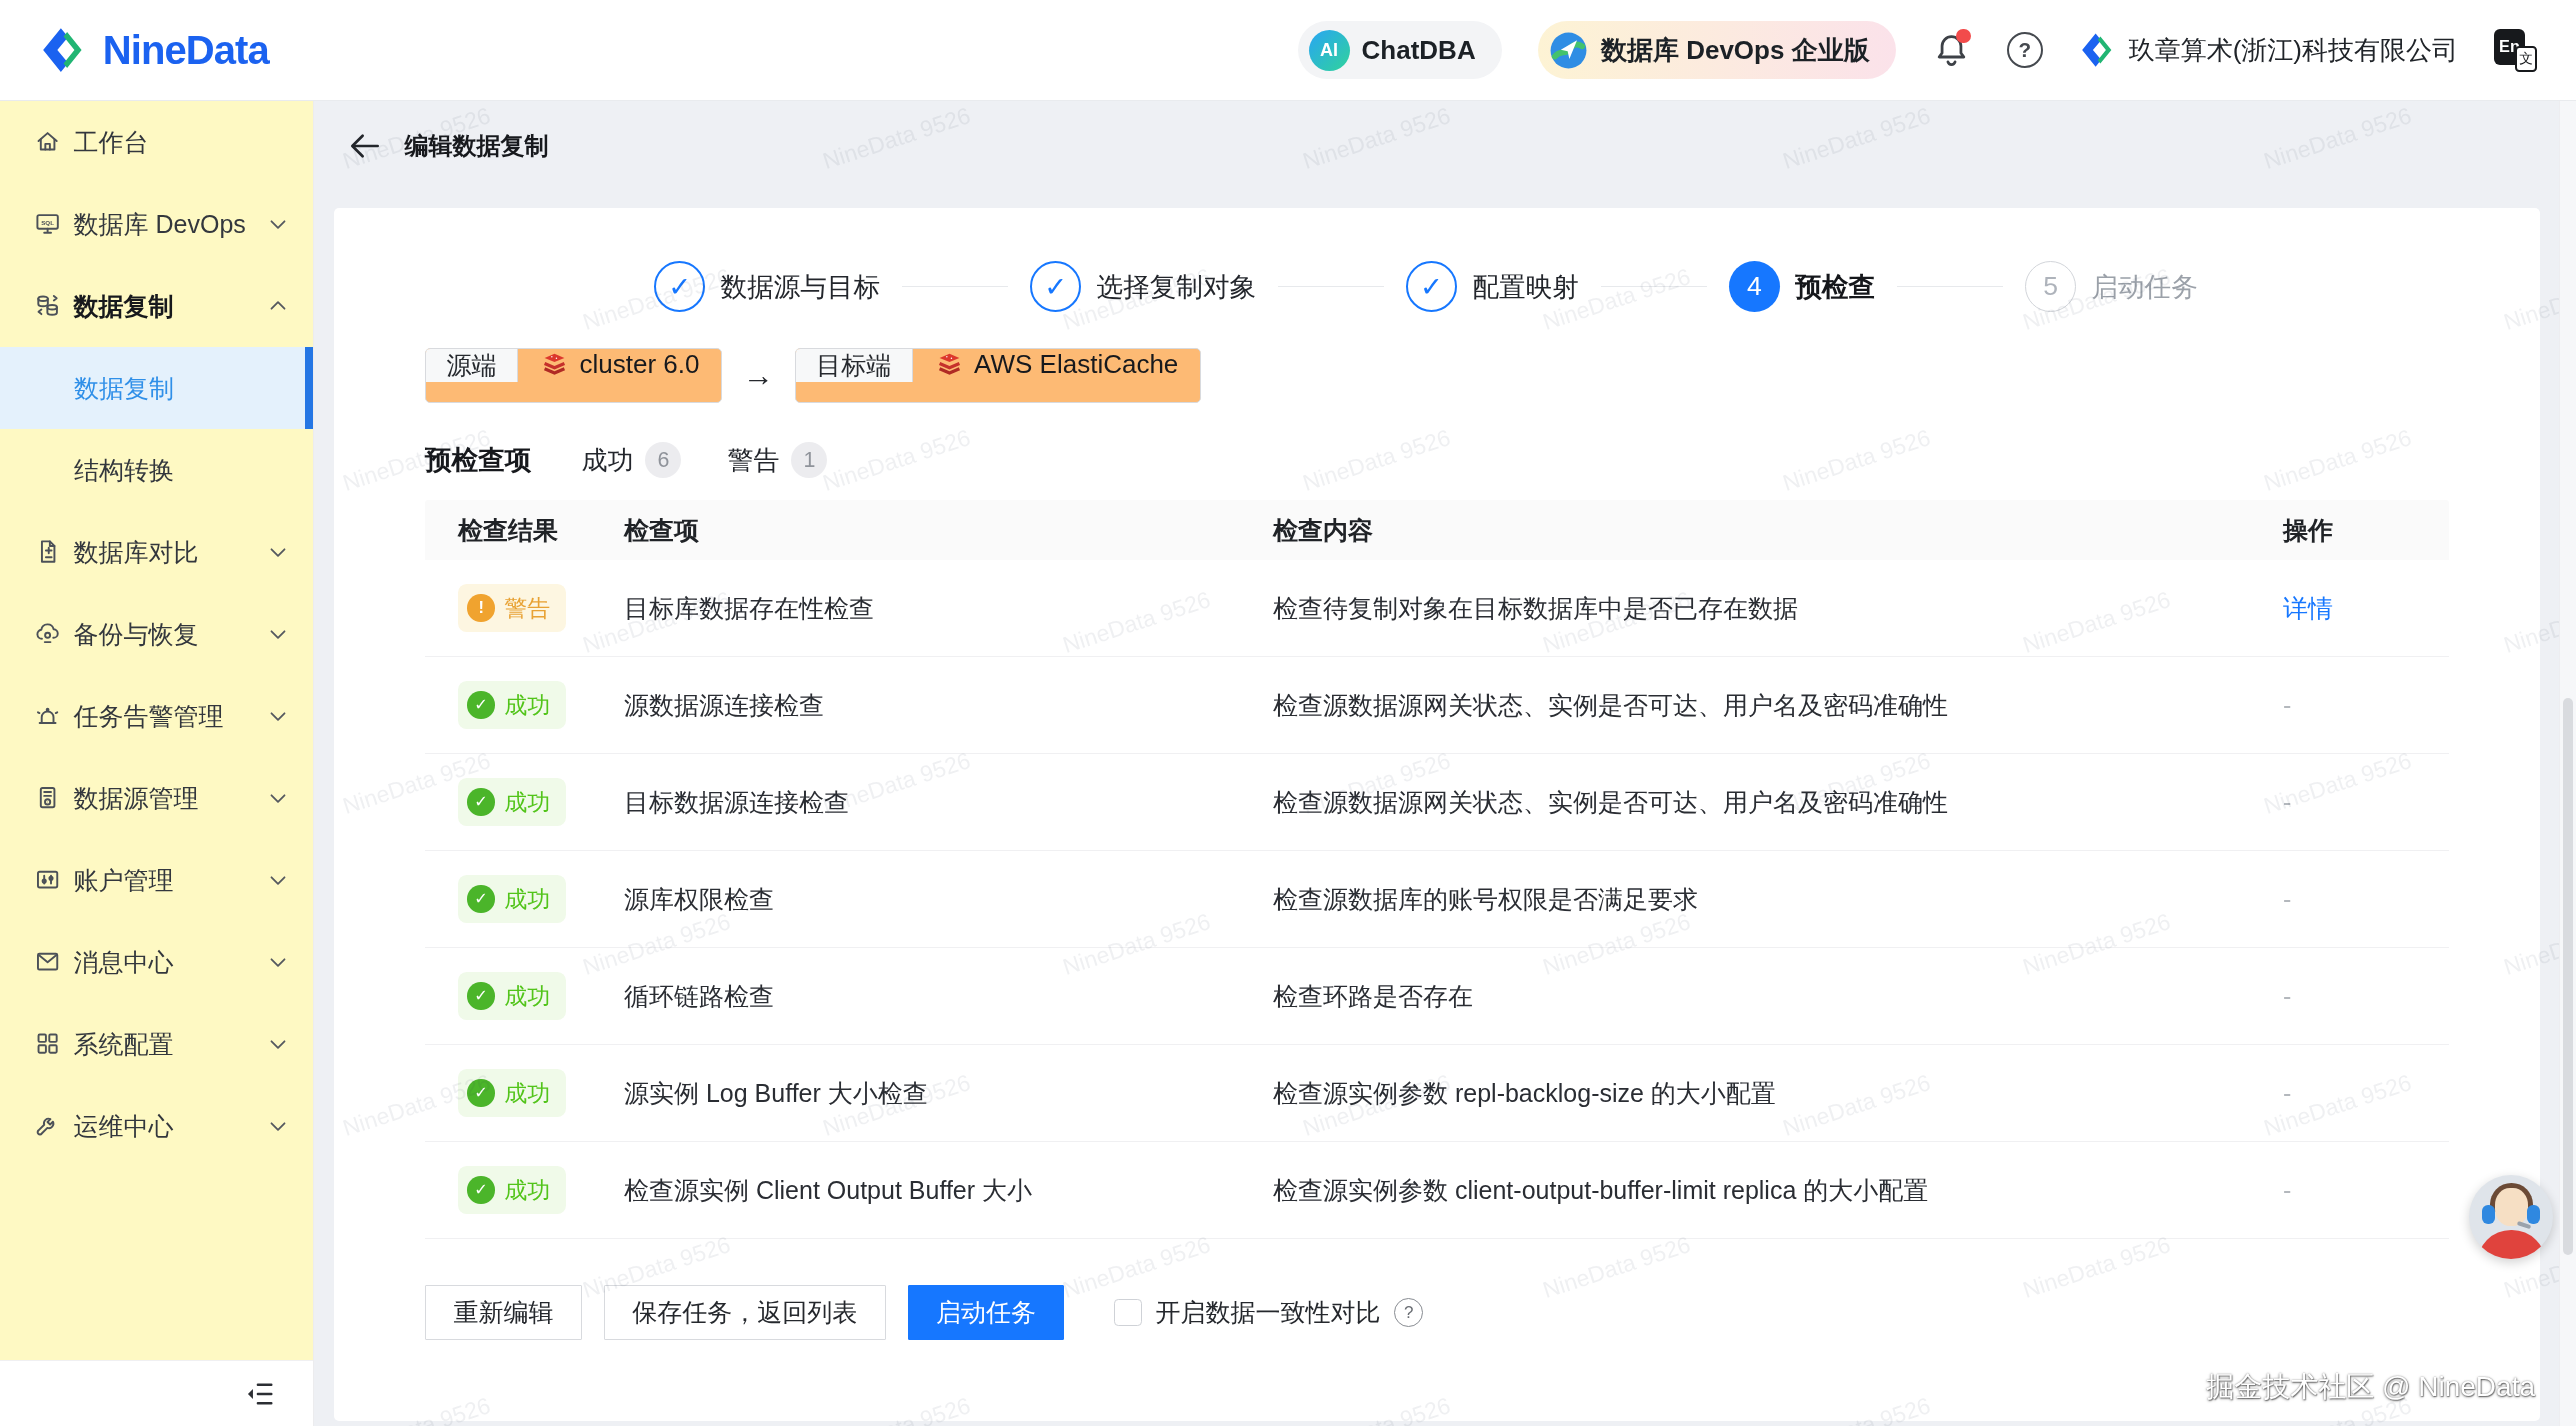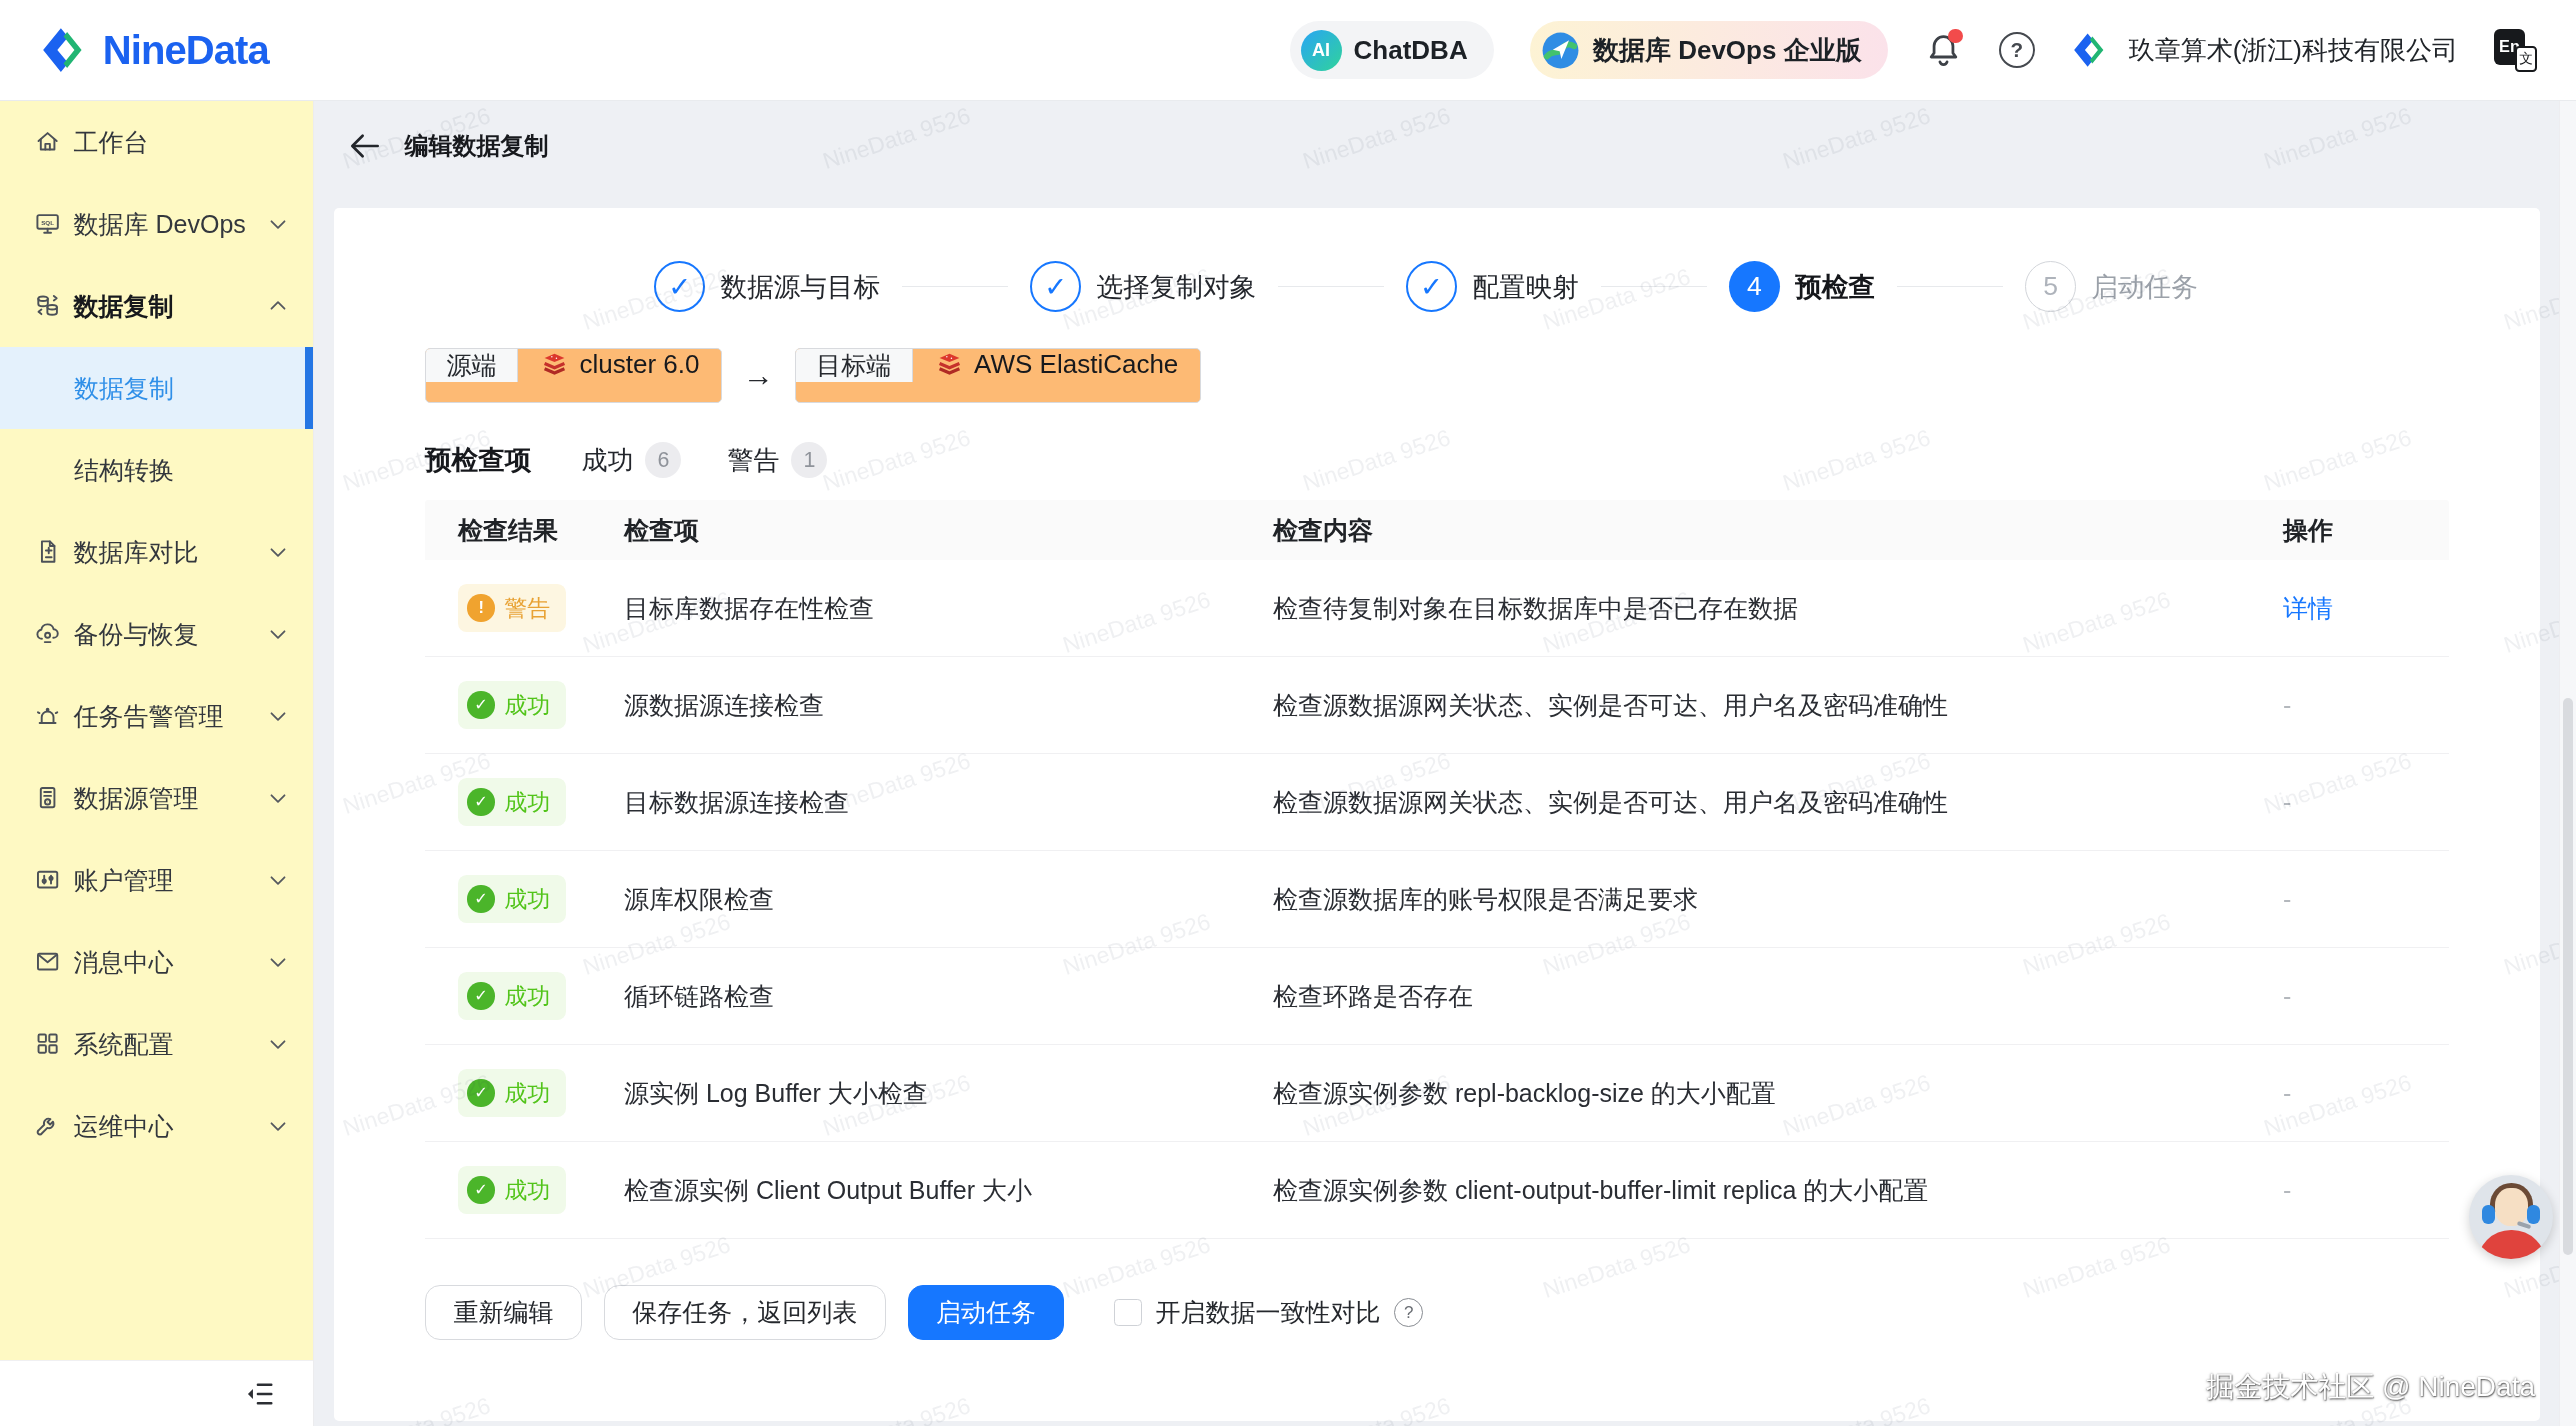--- a/index.html
+++ b/index.html
@@ -23,21 +23,21 @@
   .pill.chatdba{background:#f3f4f6}
   .pill.edition{background:linear-gradient(90deg,#fdf3d4,#fbe2ea)}
   .ai-avatar{width:41px;height:41px;border-radius:50%;flex:none;
     background:linear-gradient(135deg,#29a5f4,#30d39b);color:#fff;font-size:18px;font-weight:bold;
     display:flex;align-items:center;justify-content:center}
   .globe{width:41px;height:41px;flex:none}
   .icon-btn{position:relative;width:39px;height:39px;color:#3d4147;cursor:pointer}
   .red-dot{position:absolute;top:-1.7px;right:0;width:14.6px;height:14.6px;background:#f24b4b;border-radius:50%}
   .help-circle{width:36px;height:36px;border:2.6px solid #45494f;border-radius:50%;color:#45494f;
     font-size:20.6px;font-weight:bold;display:flex;align-items:center;justify-content:center;cursor:pointer}
-  .account{display:flex;align-items:center;gap:20px;font-size:26px;color:#202429;cursor:pointer;white-space:nowrap}
+  .account{display:flex;align-items:center;gap:12px;font-size:26px;color:#202429;cursor:pointer;white-space:nowrap}
   .mark-sm{width:38px;height:38px}
   .translate{position:relative;width:43px;height:43px;cursor:pointer}
   .tr-en{position:absolute;left:0;top:0;width:31px;height:36px;background:#17191c;border-radius:6px;
     color:#fff;font-size:16.3px;font-weight:bold;display:flex;align-items:center;justify-content:center}
   .tr-cn{position:absolute;right:0;bottom:0;width:22px;height:26px;background:#fff;border:2.6px solid #17191c;
     border-radius:4.3px;color:#17191c;font-size:13.7px;display:flex;align-items:center;justify-content:center}
 
   
   .sidebar{position:absolute;top:101px;left:0;bottom:0;width:314px;background:#fef9c3;
     border-right:0.9px solid #ececee;z-index:90}
@@ -99,21 +99,21 @@
   .status-badge .dot{width:27.4px;height:27.4px;border-radius:50%;color:#fff;display:flex;align-items:center;
     justify-content:center;font-size:16.3px;font-weight:bold;flex:none}
   .status-badge.success{background:#f0fae9;color:var(--success,#52c41a)}
   .status-badge.success .dot{background:#4bb52a}
   .status-badge.warning{background:#fdf6e1;color:#e8a234}
   .status-badge.warning .dot{background:var(--warning,#f0a32f)}
   .link{color:var(--primary,#1677ff);cursor:pointer}
   .dash{color:#b4b8bd}
 
   .footer-row{margin:46px 0 0 91px;display:flex;align-items:center}
-  .btn{height:55px;padding:0 27.4px;border:0.9px solid #d8dade;border-radius:15px;background:#fff;font-size:25px;
+  .btn{height:55px;padding:0 27.4px;border:0.9px solid #d8dade;border-radius:1px;background:#fff;font-size:25px;
     color:#25282d;margin-right:22px;display:flex;align-items:center;cursor:pointer;white-space:nowrap;
     font-family:inherit}
   .btn.primary{background:var(--primary,#1677ff);border-color:var(--primary,#1677ff);color:#fff}
   .checkbox-wrap{display:flex;align-items:center;margin-left:28px;gap:13.7px}
   .checkbox{width:27.4px;height:27.4px;border:1.7px solid #cfd2d7;border-radius:4.3px;background:#fff;cursor:pointer}
   .cb-label{font-size:25px;color:#25282d;cursor:pointer}
   .cb-help{width:29px;height:29px;border:1.7px solid #888c92;border-radius:50%;color:#6a6e74;font-size:17px;
     display:flex;align-items:center;justify-content:center;cursor:pointer}
 
   

